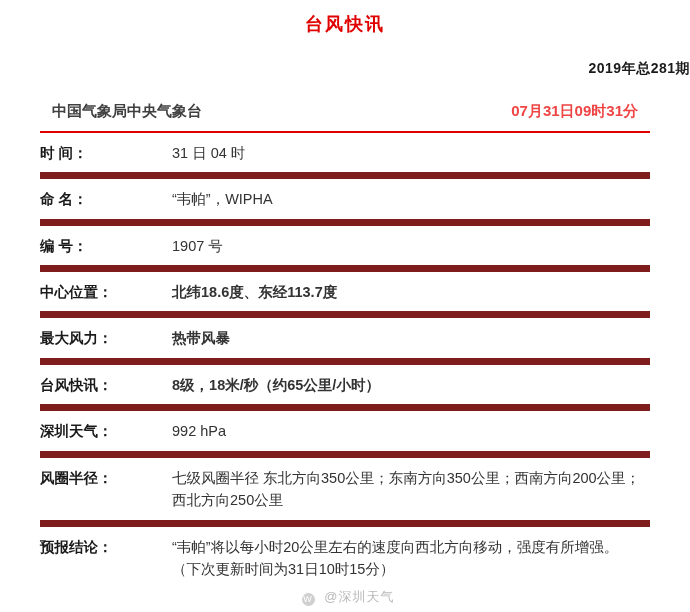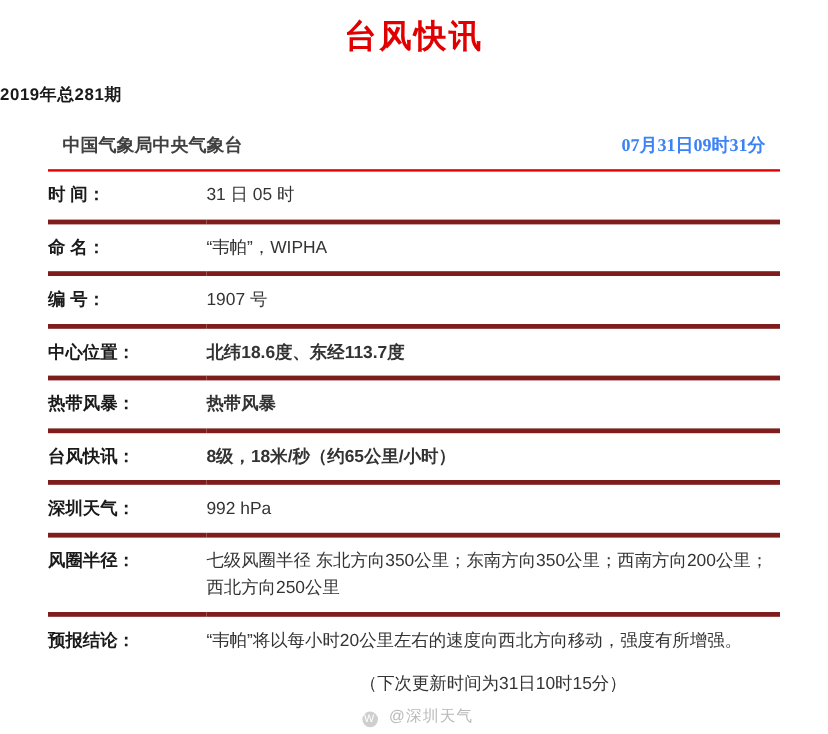--- a/index.html
+++ b/index.html
@@ -17,64 +17,63 @@
   }
   .page {
     width: 690px;
     height: 612px;
     box-sizing: border-box;
     position: relative;
   }
   .title {
     text-align: center;
     color: #e00000;
-    font-size: 27px;
+    font-size: 18px;
     font-weight: bold;
     letter-spacing: 2px;
     padding-top: 14px;
     line-height: 1.2;
   }
   .issue {
-    text-align: left;
+    text-align: right;
     font-size: 14px;
     font-weight: bold;
     color: #1a1a1a;
     margin-top: 24px;
     letter-spacing: 0.5px;
   }
   .byline {
     margin-top: 24px;
     padding: 0 52px 0 52px;
     display: flex;
     justify-content: space-between;
     align-items: baseline;
     font-size: 15px;
     font-weight: bold;
   }
   .byline .org {
     color: #404040;
   }
   .byline .timestamp {
-    color: #3b82f6;
-    font-family: Liberation Serif, serif;
+    color: #ef4444;
   }
   .rule {
     margin: 10px 40px 0 40px;
     border-top: 2px solid #e00000;
   }
   table.info {
     margin: 0 40px;
     width: 610px;
     border-collapse: collapse;
     table-layout: fixed;
   }
   table.info td {
     vertical-align: top;
     padding: 9px 0 8px 0;
-    border-bottom: 4px solid #7f1d1d;
+    border-bottom: 7px solid #7f1d1d;
     font-size: 14.5px;
     line-height: 1.55;
   }
   table.info tr:last-child td {
     border-bottom: none;
   }
   td.label {
     width: 132px;
     padding-left: 16px;
     font-weight: bold;
@@ -89,22 +88,21 @@
   .red {
     color: #e00000;
     font-weight: bold;
   }
   .plain {
     color: #333333;
     font-weight: normal;
   }
   .note {
     display: block;
-    margin-top: 14px;
-    text-align: center;
+    margin-top: 0;
   }
   .watermark {
     position: absolute;
     left: 6px;
     right: 0;
     bottom: 6px;
     text-align: center;
     font-size: 13px;
     color: #b9b9b9;
     letter-spacing: 1px;
@@ -136,36 +134,36 @@
     <span class="org">中国气象局中央气象台</span>
     <span class="timestamp">07月31日09时31分</span>
   </div>
 
   <div class="rule"></div>
 
   <table class="info">
     <tbody>
       <tr>
         <td class="label">时 间：</td>
-        <td class="value plain">31 日 05 时</td>
+        <td class="value plain">31 日 04 时</td>
       </tr>
       <tr>
         <td class="label">命 名：</td>
         <td class="value plain">“韦帕”，WIPHA</td>
       </tr>
       <tr>
         <td class="label">编 号：</td>
         <td class="value plain">1907 号</td>
       </tr>
       <tr>
         <td class="label">中心位置：</td>
         <td class="value red">北纬18.6度、东经113.7度</td>
       </tr>
       <tr>
-        <td class="label">热带风暴：</td>
+        <td class="label">最大风力：</td>
         <td class="value red">热带风暴</td>
       </tr>
       <tr>
         <td class="label">台风快讯：</td>
         <td class="value red">8级，18米/秒（约65公里/小时）</td>
       </tr>
       <tr>
         <td class="label">深圳天气：</td>
         <td class="value plain">992 hPa</td>
       </tr>

